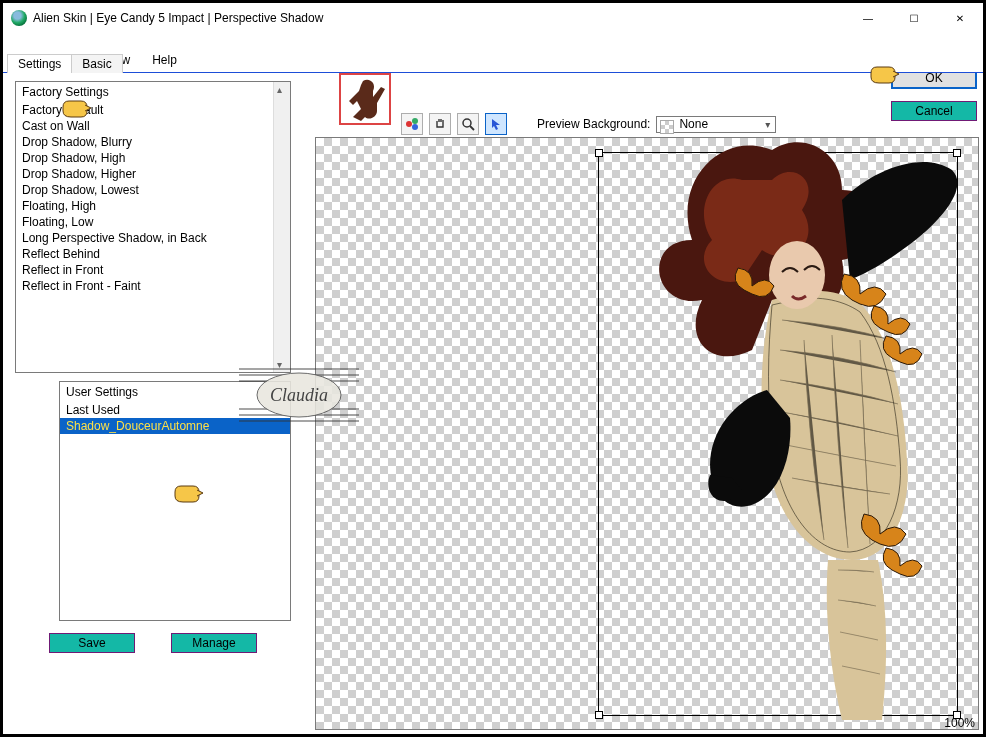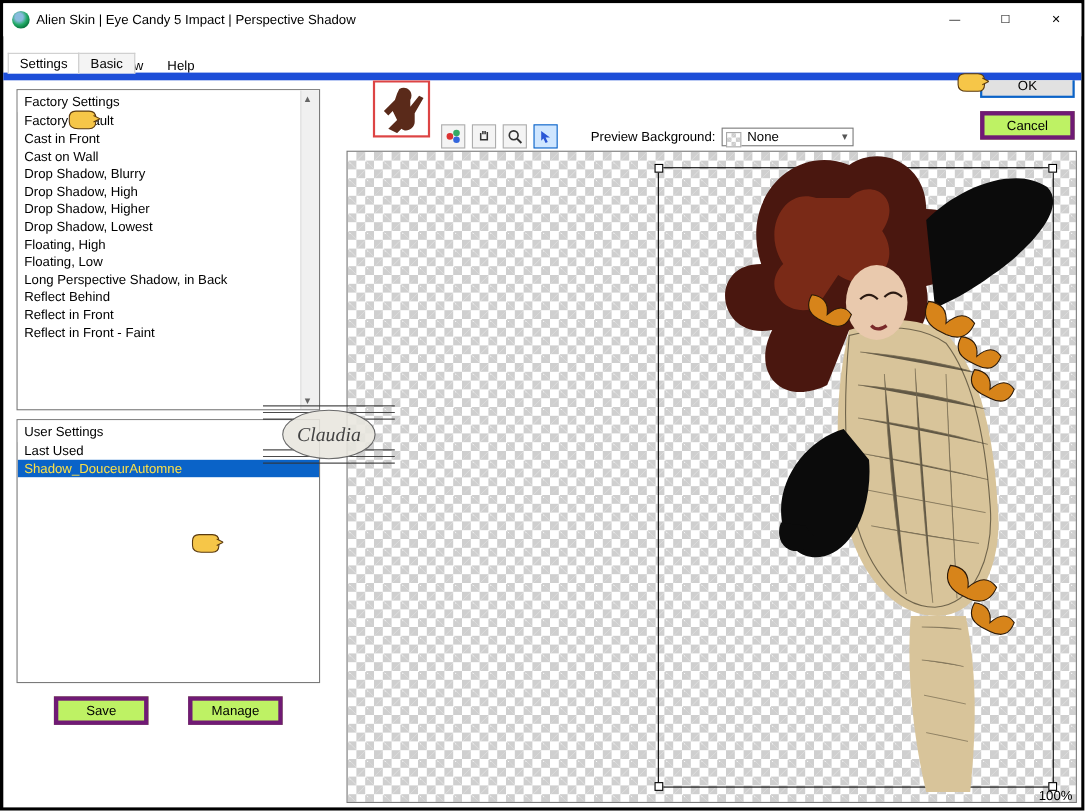--- a/index.html
+++ b/index.html
@@ -4,38 +4,38 @@
 <style>
   * { box-sizing: border-box; }
   html, body { margin: 0; padding: 0; font-family: "Segoe UI", Tahoma, sans-serif; font-size: 12px; color: #000; }
   .window { width: 986px; height: 737px; background: #fff; border: 3px solid #000; position: relative; display: flex; flex-direction: column; }
   .titlebar { height: 30px; display: flex; align-items: center; background: #fff; }
   .titlebar .icon { width: 16px; height: 16px; margin: 0 6px 0 8px; background: radial-gradient(circle at 40% 35%, #8bd 25%, #2a6 50%, #063 80%); border-radius: 50%; }
   .titlebar .title { flex: 1; font-size: 12px; }
   .titlebar .ctl { width: 46px; height: 30px; display: flex; align-items: center; justify-content: center; font-family: "Segoe MDL2 Assets","Segoe UI Symbol",sans-serif; font-size: 10px; }
   .menubar { height: 20px; display: flex; align-items: center; padding-left: 6px; gap: 14px; font-size: 12px; }
   .menubar .mi { padding: 2px 4px; margin-top: 33px; }
-  .tabstrip { height: 20px; display: flex; align-items: flex-end; border-bottom: 7px solid #1d4ed8; padding-left: 4px; position: relative; }
+  .tabstrip { height: 20px; display: flex; align-items: flex-end; border-bottom: 1px solid #1d4ed8; padding-left: 4px; position: relative; }
   .tab { font-size: 12px; padding: 2px 10px; border: 1px solid #ccc; border-bottom: none; background: #fff; margin-right: -1px; position: relative; top: 1px; }
   .tab.active { background: #fff; z-index: 2; }
   .tab.inactive { background: #f4f4f4; }
   .body { flex: 1; display: flex; position: relative; overflow: hidden; }
   .left { width: 292px; padding: 8px 4px 8px 12px; display: flex; flex-direction: column; gap: 8px; }
   .listbox { border: 1px solid #7a7a7a; background: #fff; font-size: 12px; overflow: hidden; position: relative; }
   .lb-factory { height: 292px; }
-  .lb-user { height: 240px; }
+  .lb-user { height: 240px; margin-left: 44px; }
   .lb-head { padding: 3px 6px; background: #fff; }
   .lb-items { padding: 0 0 0 0; overflow-y: auto; }
   .lb-item { padding: 1px 6px; white-space: nowrap; }
   .lb-item.sel { background: #0a63c8; color: #fde047; }
   .scrollbar-v { position: absolute; right: 0; top: 0; bottom: 0; width: 17px; background: #f0f0f0; border-left: 1px solid #ddd; }
   .scrollbar-v::before { content: "▴"; position: absolute; top: 2px; left: 3px; font-size: 10px; color: #666; }
   .scrollbar-v::after  { content: "▾"; position: absolute; bottom: 2px; left: 3px; font-size: 10px; color: #666; }
   .left-buttons { display: flex; justify-content: center; gap: 36px; margin-top: 4px; }
-  .btn { min-width: 86px; padding: 2px 10px; border: 4px solid #701a75; background: #bef264; text-align: center; font-size: 12px; }
+  .btn { min-width: 86px; padding: 2px 10px; border: 1px solid #701a75; background: #14b8a6; text-align: center; font-size: 12px; }
   .btn.primary { border: 2px solid #0a63c8; background: #e1e1e1; }
   .right { flex: 1; position: relative; }
   .toprow { position: absolute; left: 0; right: 0; top: 0; height: 64px; }
   .thumb { position: absolute; left: 44px; top: 0; width: 52px; height: 52px; border: 2px solid #d44; background: #fff; display: flex; align-items: center; justify-content: center; }
   .thumb svg { width: 44px; height: 44px; }
   .toolrow { position: absolute; left: 106px; top: 40; display: flex; align-items: center; gap: 6px; top: 40px; }
   .toolbtn { width: 22px; height: 22px; border: 1px solid #adadad; background: #f4f4f4; display: flex; align-items: center; justify-content: center; font-size: 14px; }
   .toolbtn.sel { border-color: #0a63c8; background: #cfe6ff; }
   .pvlabel { font-size: 12px; }
   .select { position: relative; width: 120px; height: 17px; border: 1px solid #7a7a7a; background: #fff; display: flex; align-items: center; padding: 0 18px 0 22px; font-size: 12px; }
@@ -82,21 +82,20 @@
   </div>
 
   <div class="body">
 
     <div class="left">
 
       <div class="listbox lb-factory">
         <div class="lb-head">Factory Settings</div>
         <div class="lb-items">
           <div class="lb-item">Factory Default</div>
-          <div class="lb-item">Cast in Front</div>
           <div class="lb-item">Cast on Wall</div>
           <div class="lb-item">Drop Shadow, Blurry</div>
           <div class="lb-item">Drop Shadow, High</div>
           <div class="lb-item">Drop Shadow, Higher</div>
           <div class="lb-item">Drop Shadow, Lowest</div>
           <div class="lb-item">Floating, High</div>
           <div class="lb-item">Floating, Low</div>
           <div class="lb-item">Long Perspective Shadow, in Back</div>
           <div class="lb-item">Reflect Behind</div>
           <div class="lb-item">Reflect in Front</div>

